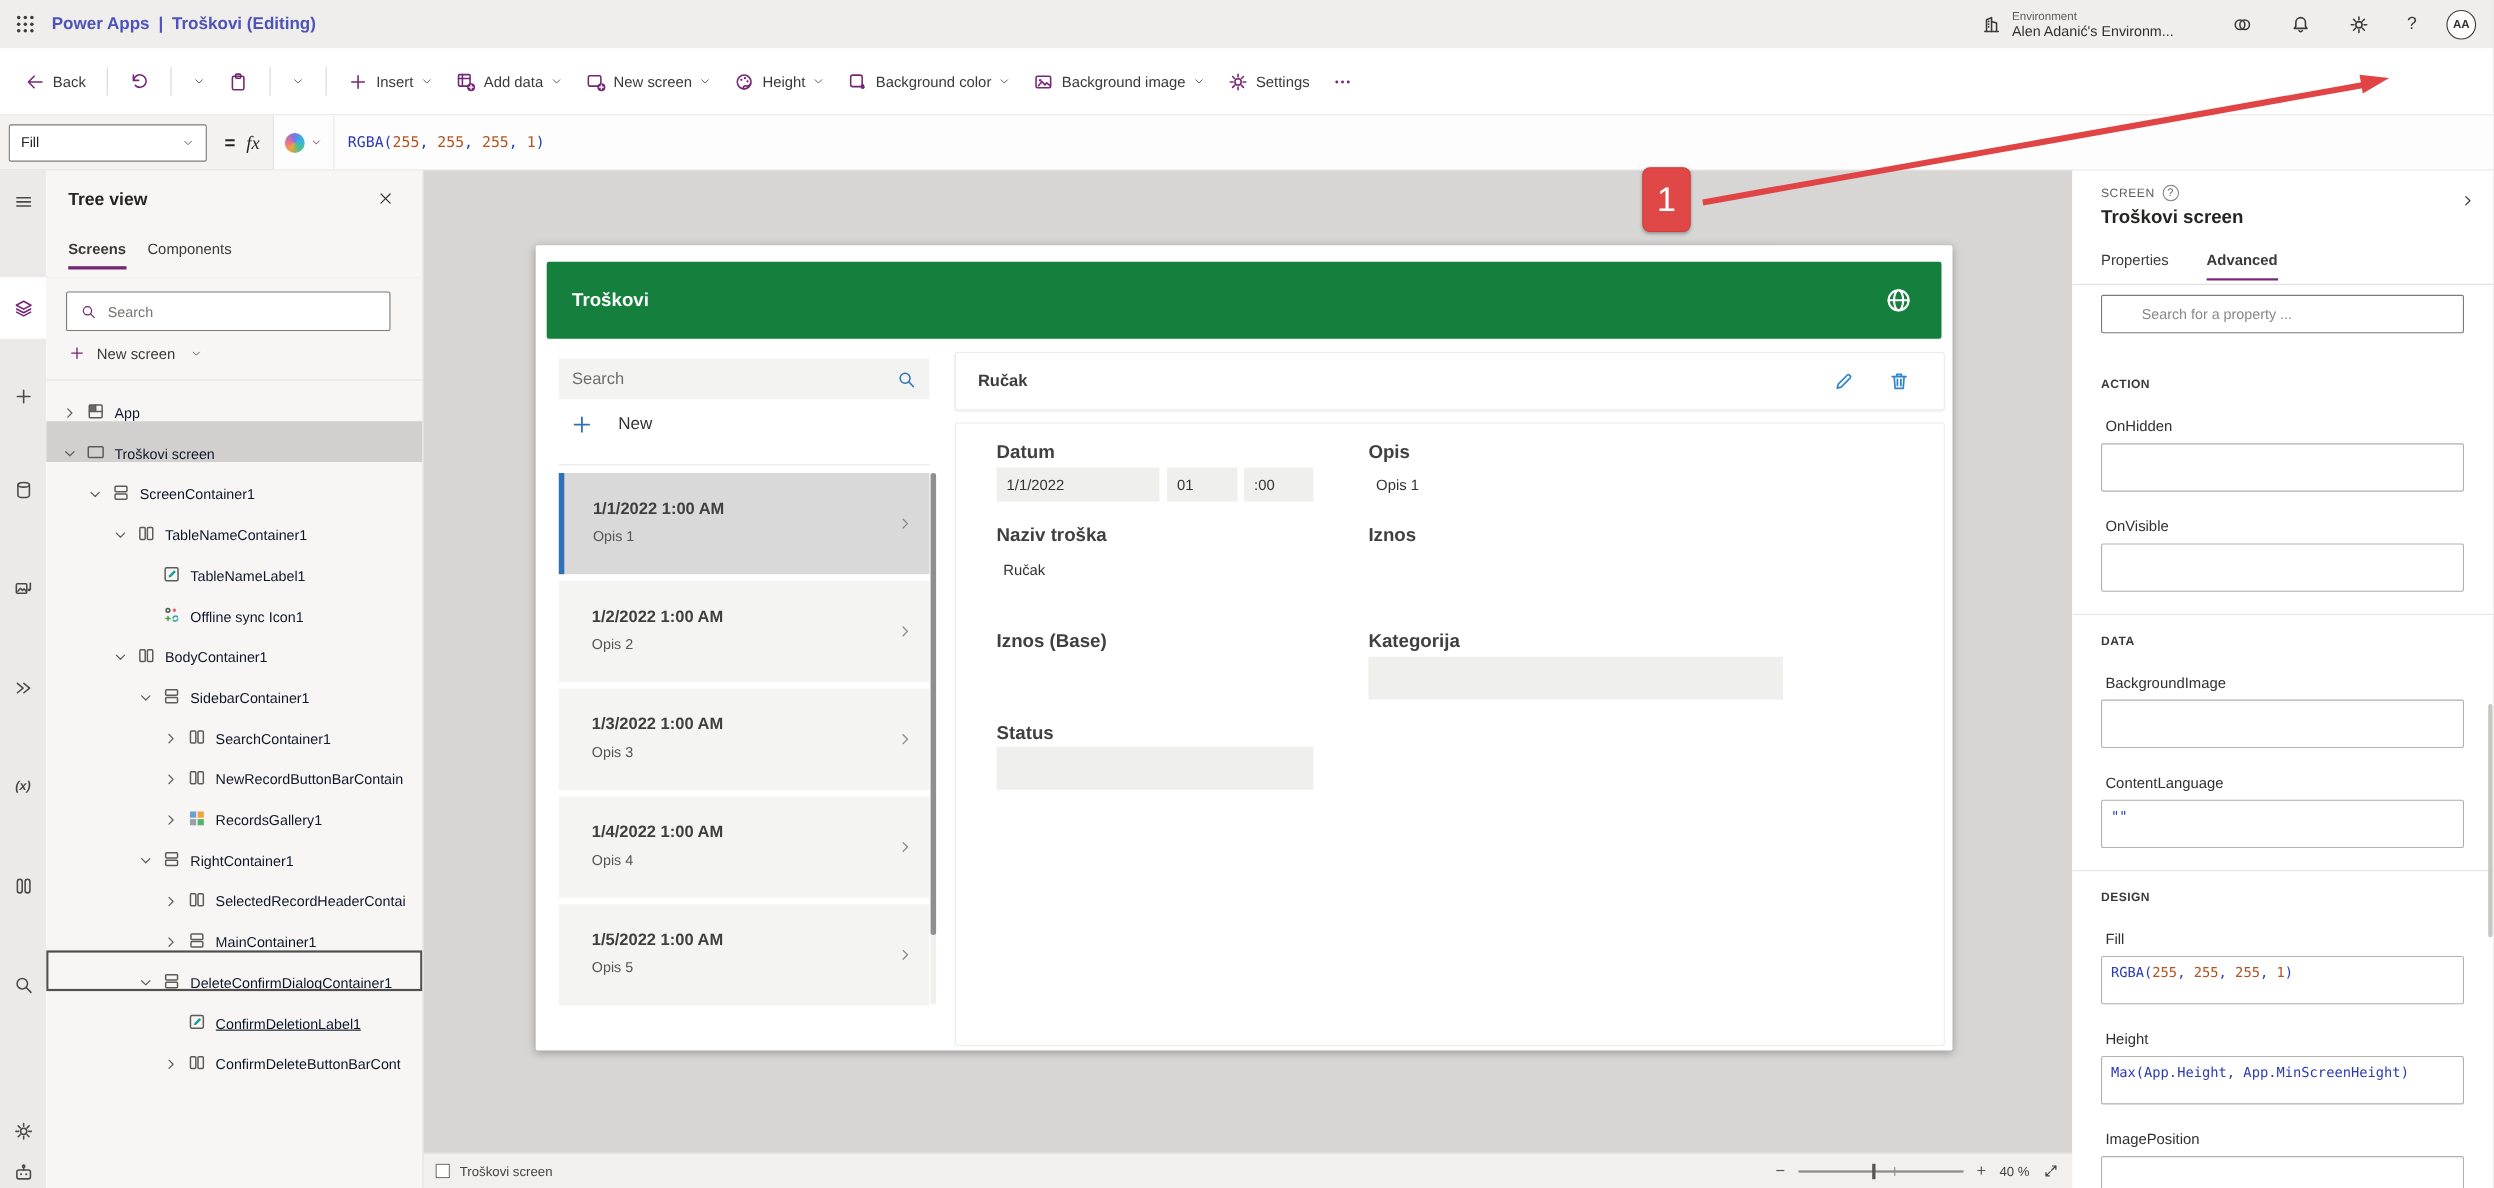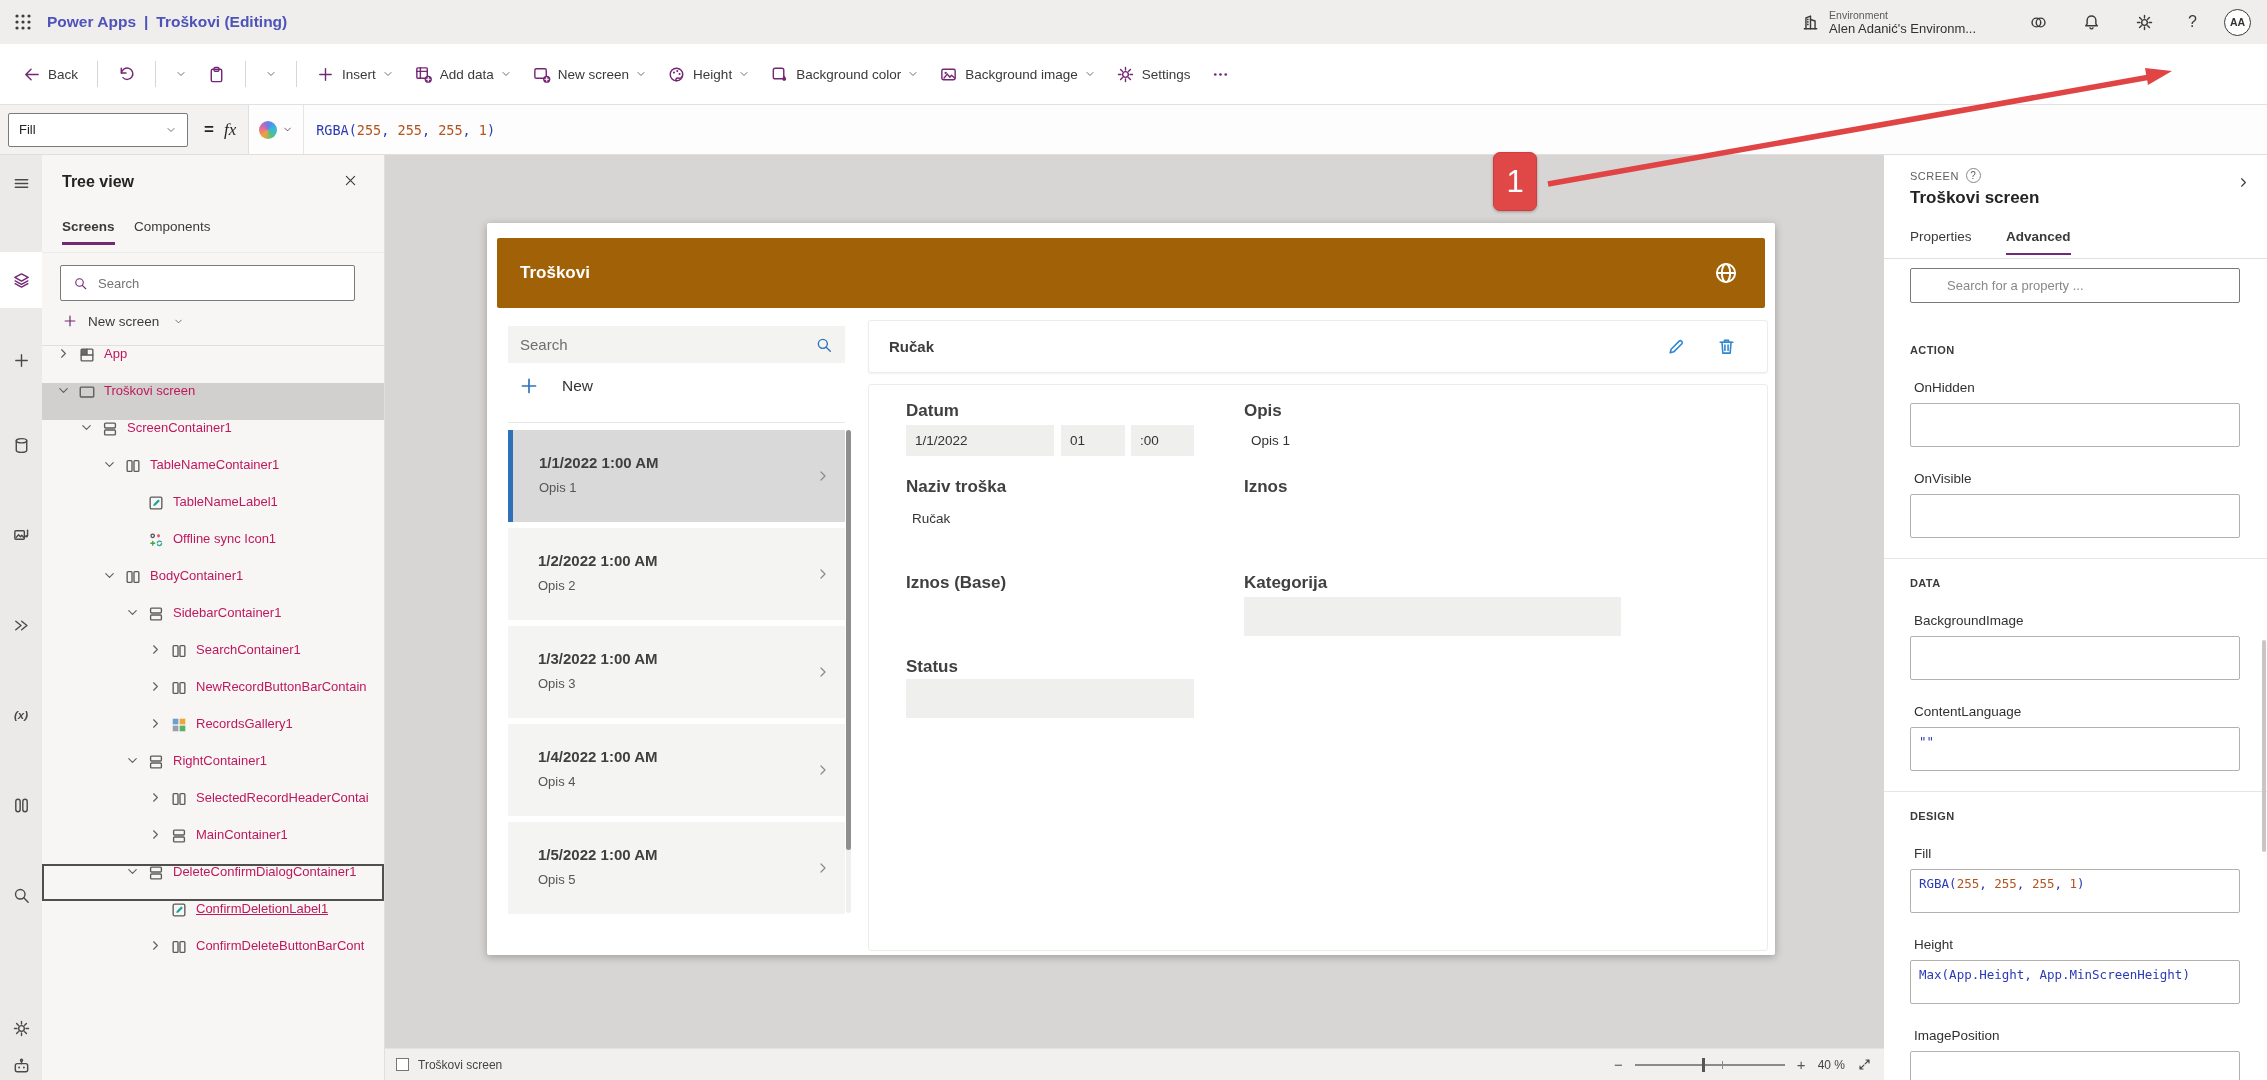--- a/index.html
+++ b/index.html
@@ -81,34 +81,34 @@
              border:1px solid #7a7a7a;border-radius:2px;display:flex;align-items:center;padding:0 8px;}
   #tv-search .ic{width:15px;height:15px;color:#742774;margin:0 8px 0 4px;}
   #tv-search input{border:none;outline:none;flex:1;font-size:13px;font-family:inherit;color:#323130;background:transparent;}
   #tv-search input::placeholder{color:#757370;}
   #tv-new{position:absolute;left:20px;top:158px;display:flex;align-items:center;gap:10px;cursor:pointer;}
   #tv-new .plus{width:16px;height:16px;color:#742774;}
   #tv-new .lbl{font-size:13.5px;color:#3b3a39;}
   #tv-new .chev{width:11px;height:11px;color:#605e5c;margin-left:4px;}
   #tv-sep{position:absolute;left:0;top:190px;width:100%;height:1px;background:#e1dfdd;}
   #tree-rows{position:absolute;left:0;top:191px;width:100%;}
-  .tree-row{height:37px;display:flex;align-items:flex-start;font-size:13px;color:#be185d;
+  .tree-row{height:37px;display:flex;align-items:flex-end;font-size:13px;color:#0f172a;
             white-space:nowrap;overflow:hidden;cursor:pointer;position:relative;}
   .tree-row.selected{background:#d2d0ce;}
   .tree-row.focused{outline:2px solid #4f4f4f;outline-offset:-2px;}
   .tr-exp{width:15px;height:15px;color:#605e5c;flex:none;margin-right:7px;}
   .tr-exp.empty{visibility:hidden;}
   .tr-icon{width:18px;height:18px;flex:none;margin-right:8px;color:#5c5b5a;}
   .tr-label{overflow:hidden;text-overflow:clip;}
 
   
   #canvas{position:absolute;left:385px;top:155px;width:1499px;height:925px;background:#d7d6d5;}
   #app-frame{position:absolute;left:102px;top:68px;width:1288px;height:732px;background:#fff;
              box-shadow:0 2px 8px rgba(0,0,0,.28);border-radius:2px;}
-  #app-header{position:absolute;left:10px;top:15px;right:10px;height:70px;background:#a16207;
+  #app-header{position:absolute;left:10px;top:15px;right:10px;height:70px;background:#15803d;
               border-radius:2px;display:flex;align-items:center;}
   #app-title{color:#fff;font-size:17px;font-weight:700;margin-left:23px;}
   #app-globe{position:absolute;right:26px;width:26px;height:26px;color:#fff;cursor:pointer;}
   #app-search{position:absolute;left:21px;top:103px;width:337px;height:37px;background:#f3f3f2;
               display:flex;align-items:center;padding:0 12px;}
   #app-search .ph{flex:1;font-size:15px;color:#6e6e6e;}
   #app-search .ic{width:18px;height:18px;color:#2e71b8;}
   #app-new{position:absolute;left:31px;top:152px;display:flex;align-items:center;gap:22px;cursor:pointer;}
   #app-new .plus{width:22px;height:22px;color:#2e71b8;}
   #app-new .lbl{font-size:15.5px;color:#333;}

